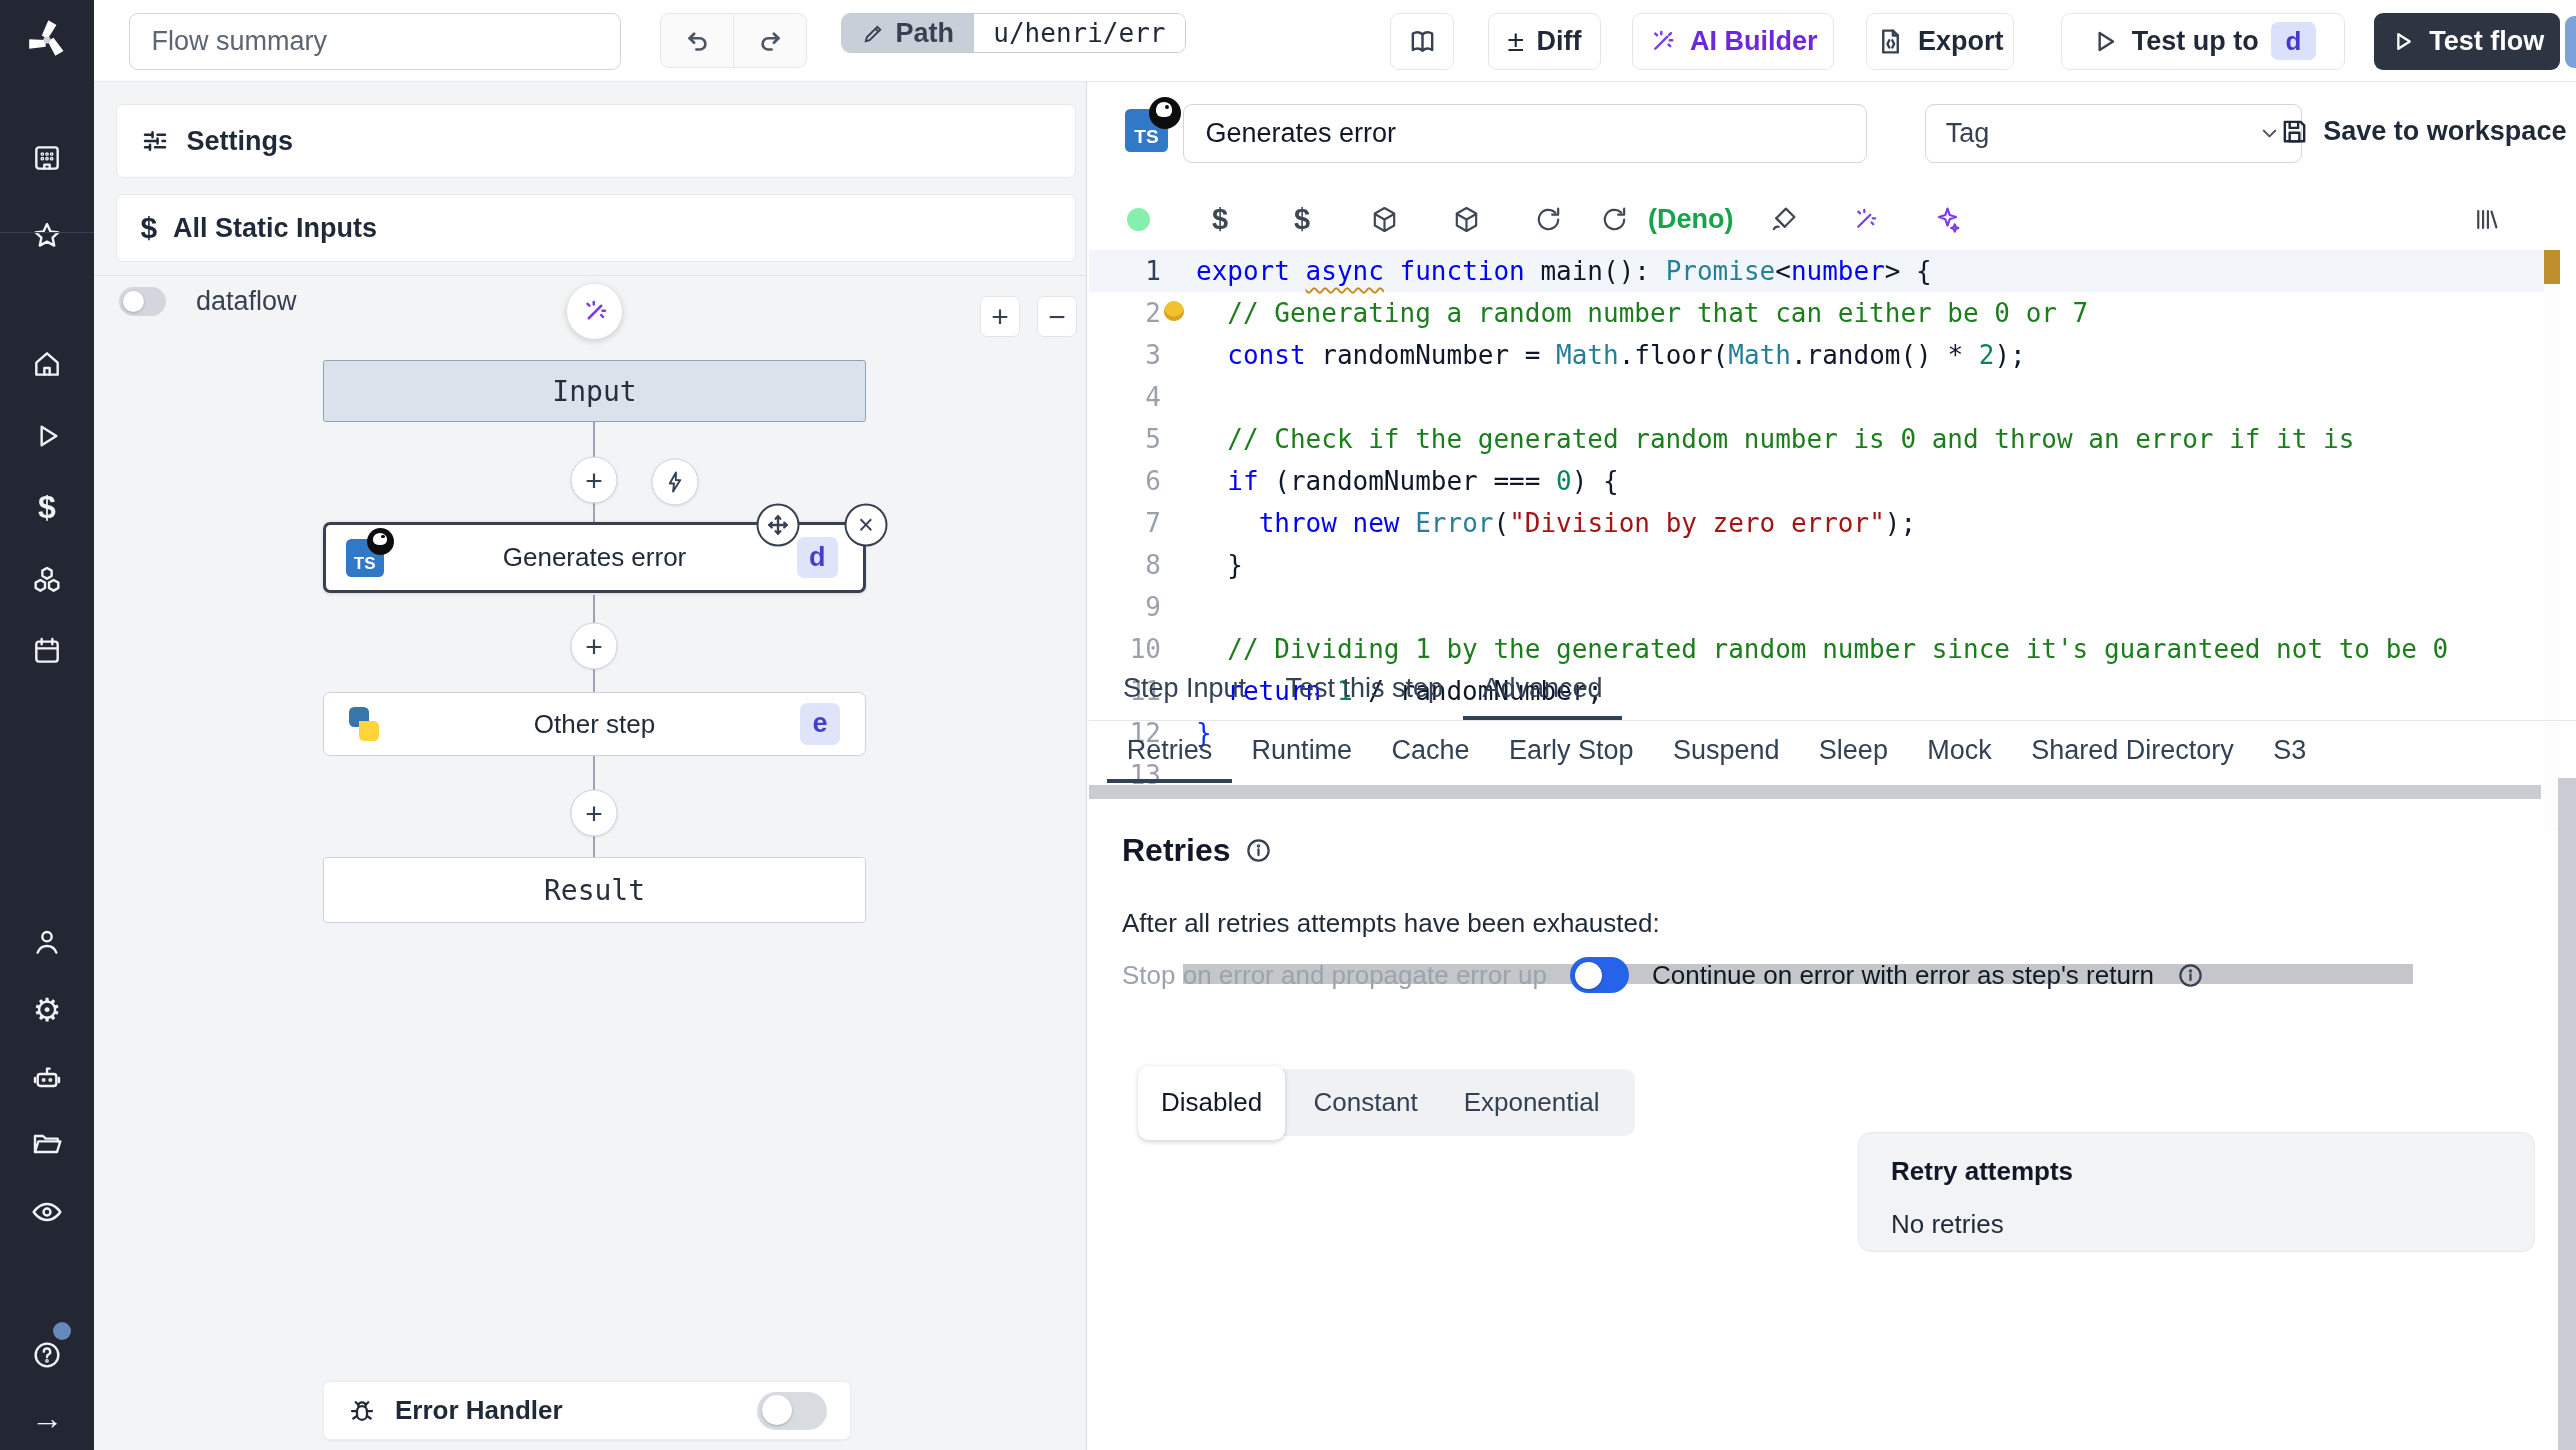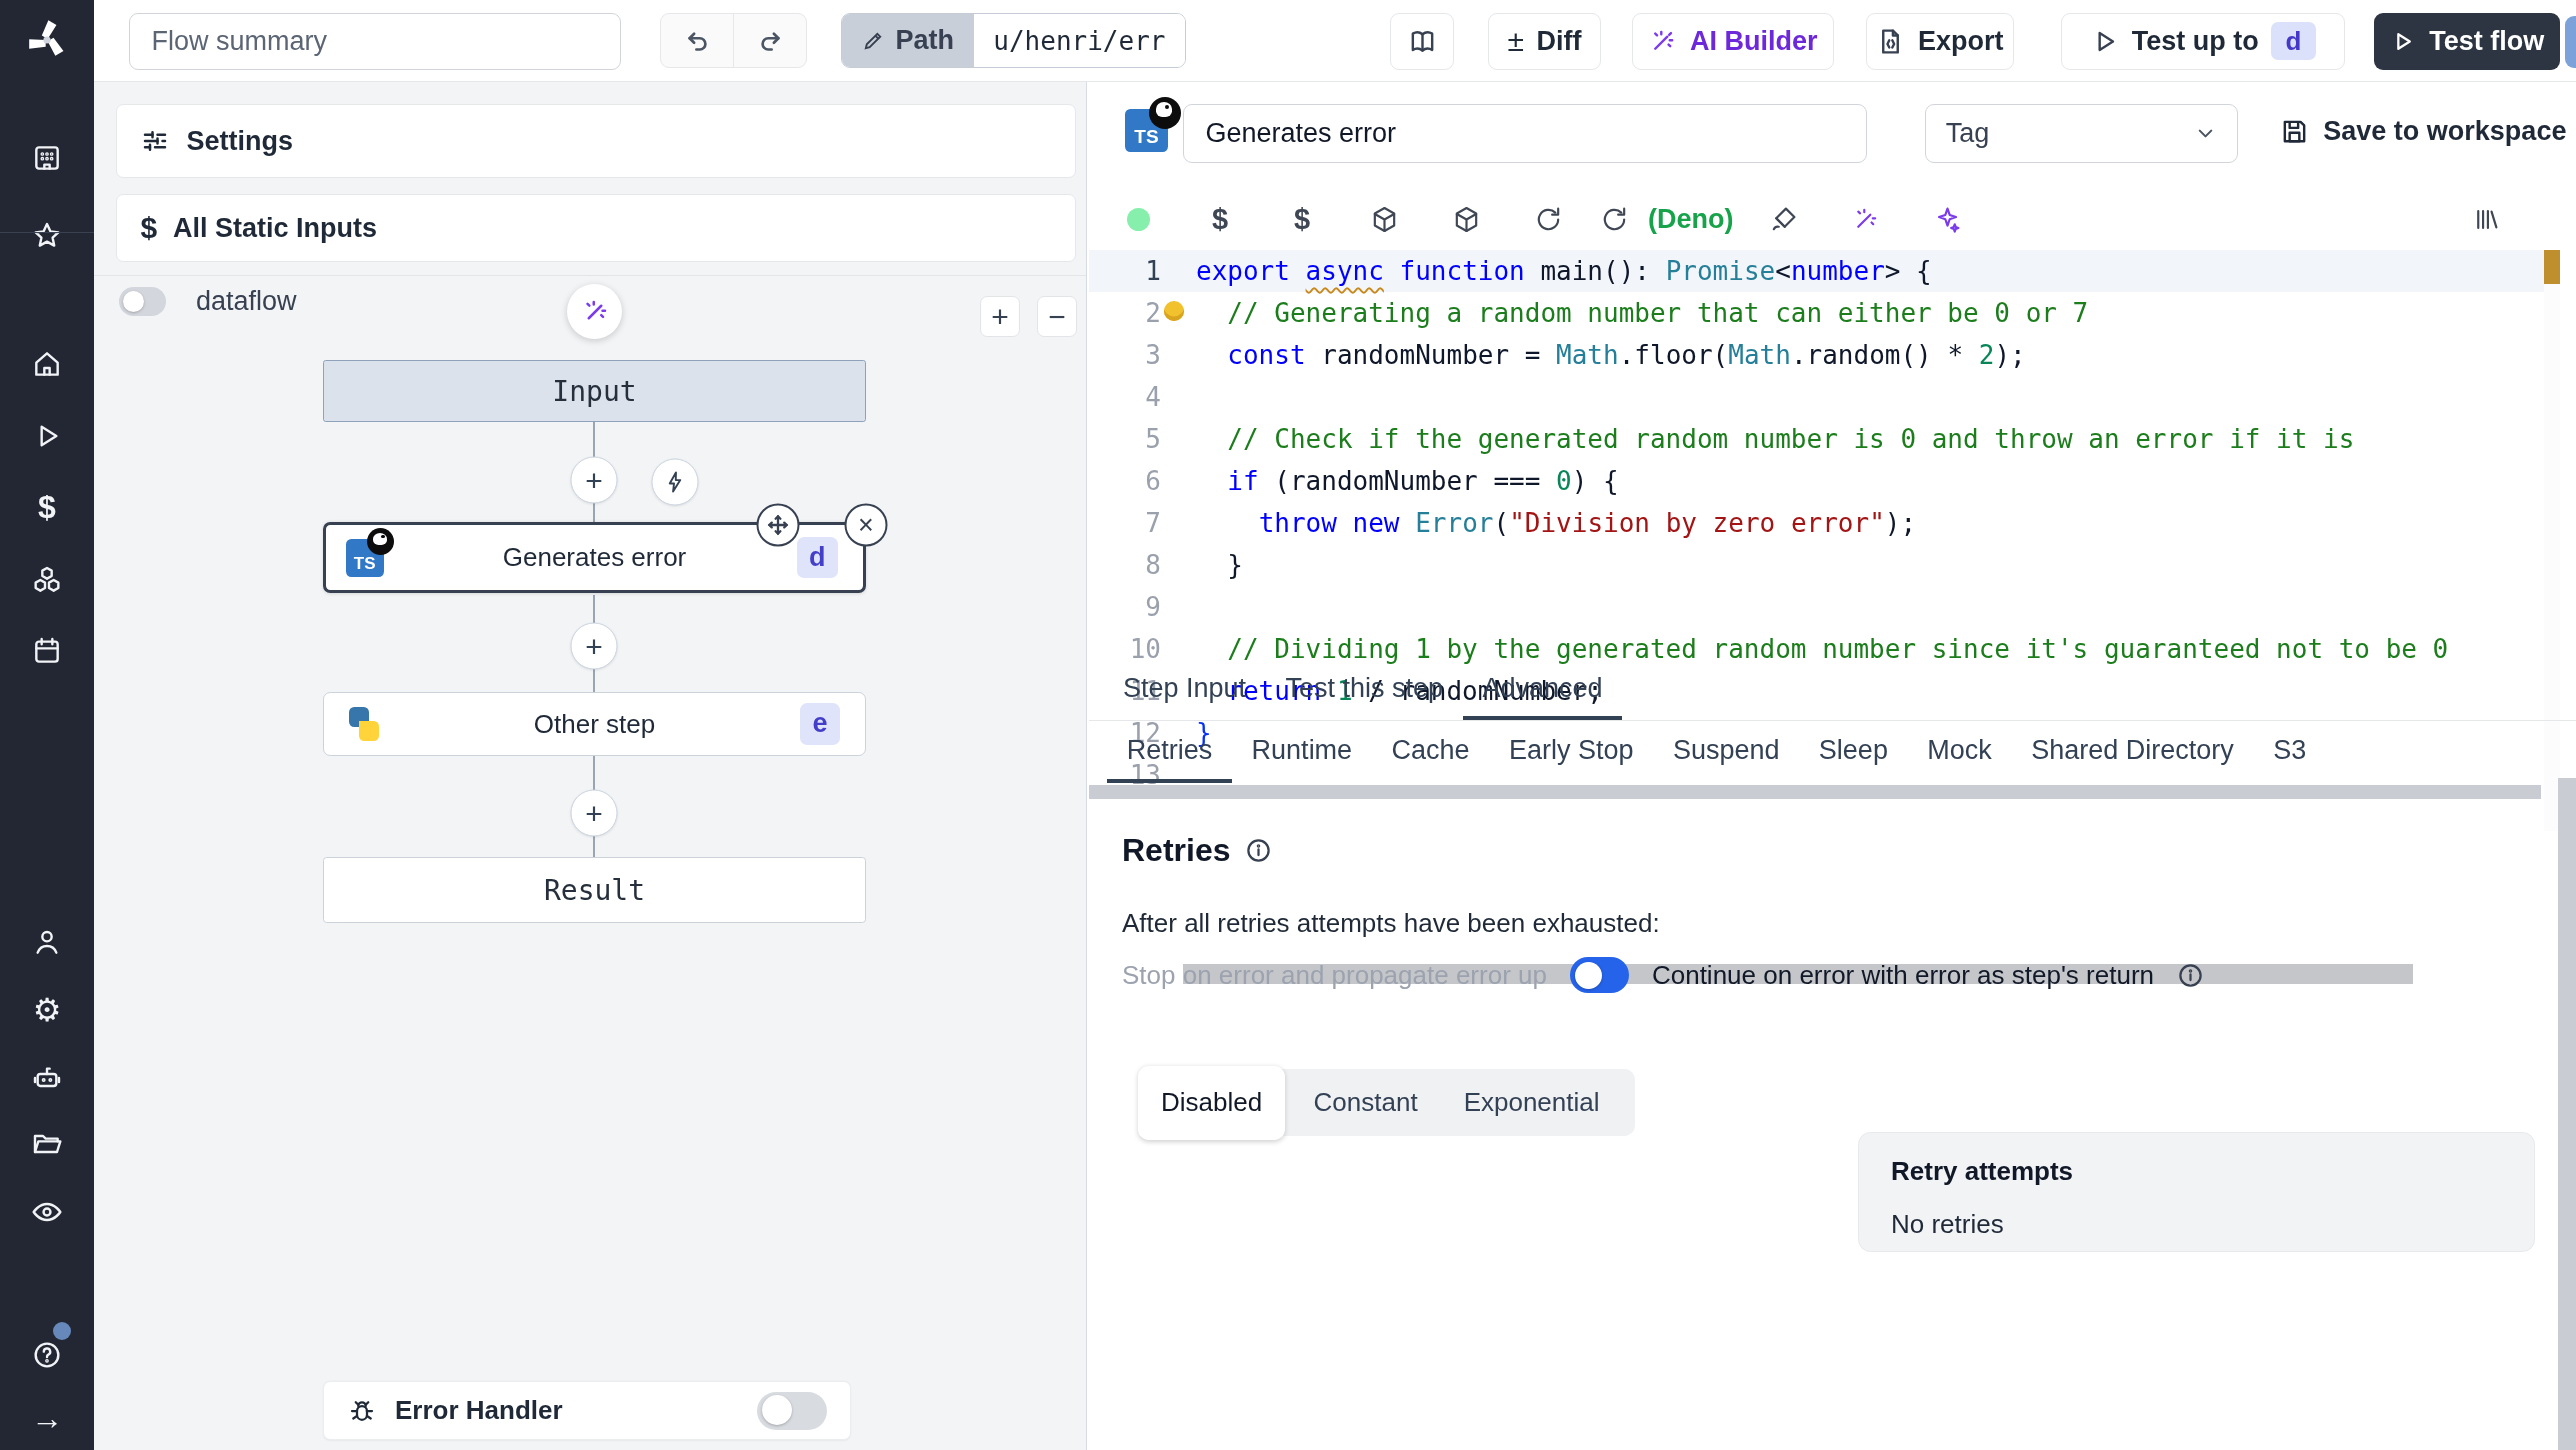--- a/index.html
+++ b/index.html
@@ -16,21 +16,21 @@
   .sb-glyph { font-size:32px; color:#f1f3f6; }
   .sb-dot { position:absolute; right:23px; top:-3.6px; width:18px; height:18px; border-radius:50%; background:#6688bb; }
 
   
   .topbar { position:absolute; left:94px; top:0; width:2482px; height:82px; background:#fff; border-bottom:0.9px solid #e5e7eb; z-index:30; }
   .tb-input { position:absolute; left:35px; top:12.5px; width:492px; height:57px; border:1.3px solid #d1d5db; border-radius:9px; padding:0 21.5px; font-size:27px; color:#5b6574; font-family:"Liberation Sans",sans-serif; background:#fff; }
   .tb-undo { position:absolute; left:566px; top:13.4px; width:147px; height:55px; display:flex; background:#fafafa; border:1.3px solid #e5e7eb; border-radius:9px; overflow:hidden; }
   .tb-undo > div { flex:1; display:flex; align-items:center; justify-content:center; border-right:0.9px solid #e5e7eb; cursor:pointer; color:#4b5563; }
   .tb-undo > div:last-child { border-right:none; }
   .tb-undo svg { width:27px; height:27px; stroke:#4b5563; stroke-width:2.4; fill:none; stroke-linecap:round; stroke-linejoin:round; }
-  .tb-path { position:absolute; left:747px; top:13.4px; height:55px; display:flex; border:1.3px solid #c6ccd6; border-radius:9px; overflow:hidden; }
+  .tb-path { position:absolute; left:747px; top:13.4px; height:40px; display:flex; border:1.3px solid #c6ccd6; border-radius:9px; overflow:hidden; }
   .tb-path-left { background:#c9cfd9; display:flex; align-items:center; gap:10.7px; padding:0 19.7px; font-size:27px; font-weight:bold; color:#374151; }
   .tb-path-left svg { width:23px; height:23px; stroke:#374151; stroke-width:2; fill:none; }
   .tb-path-right { background:#fff; display:flex; align-items:center; padding:0 19.7px; font-family:"DejaVu Sans Mono",monospace; font-size:26px; color:#1f2937; }
   .tb-btn { position:absolute; top:12.5px; height:57px; border:1.3px solid #e5e7eb; border-radius:9px; background:#fff; display:flex; align-items:center; justify-content:center; gap:12.5px; font-size:27px; font-weight:bold; color:#1f2937; cursor:pointer; }
   .tb-btn svg { width:29px; height:29px; stroke:#374151; stroke-width:2; fill:none; stroke-linecap:round; stroke-linejoin:round; }
   .tb-btn.ai { color:#6d28d9; }
   .tb-btn.ai svg { stroke:#7c3aed; }
   .badge-d { background:#dbe0fb; color:#4338ca; border-radius:7.2px; padding:3.6px 14.3px; font-size:26px; font-weight:bold; }
   .tb-testflow { position:absolute; left:2280px; top:12.5px; width:186px; height:57px; background:#2e3542; border-radius:9px; color:#fff; display:flex; align-items:center; justify-content:center; gap:14.3px; font-size:27px; font-weight:bold; cursor:pointer; }
   .tb-testflow svg { width:25px; height:25px; stroke:#fff; stroke-width:2.2; fill:none; stroke-linejoin:round; }
@@ -74,21 +74,21 @@
 
   .err-card { position:absolute; left:229px; top:1299px; width:528px; height:59px; background:#fff; border:0.9px solid #ebedf0; border-radius:7.2px; box-shadow:0 0.9px 1.8px rgba(0,0,0,.05); display:flex; align-items:center; gap:18px; padding:0 23px; font-size:26px; font-weight:bold; color:#1f2937; }
   .err-card svg { width:30px; height:30px; stroke:#1f2937; stroke-width:1.8; fill:none; stroke-linecap:round; }
   .t-lg { width:70px; height:38px; background:#d8dbe0; margin-left:auto; }
   .t-lg .knob { width:30px; height:30px; left:4.5px; }
 
   
   .rpanel { position:absolute; left:1089px; top:82px; width:1487px; height:1369px; background:#fff; z-index:10; }
   .rp-header { position:absolute; left:0; top:0; width:100%; height:107px; }
   .step-name { position:absolute; left:94px; top:21.5px; width:684px; height:59px; border:1.3px solid #d1d5db; border-radius:9px; padding:0 21.5px; font-size:27px; color:#111827; font-family:"Liberation Sans",sans-serif; }
-  .tag-select { position:absolute; left:836px; top:21.5px; width:313px; height:59px; border:1.3px solid #d1d5db; border-radius:9px; display:flex; align-items:center; justify-content:space-between; padding:0 19.7px; font-size:27px; color:#374151; cursor:pointer; background:#fff; }
+  .tag-select { position:absolute; left:836px; top:21.5px; width:377px; height:59px; border:1.3px solid #d1d5db; border-radius:9px; display:flex; align-items:center; justify-content:space-between; padding:0 19.7px; font-size:27px; color:#374151; cursor:pointer; background:#fff; }
   .tag-select svg { width:23px; height:23px; stroke:#4b5563; stroke-width:2.2; fill:none; stroke-linecap:round; stroke-linejoin:round; }
   .save-ws { position:absolute; left:1191px; top:34px; display:flex; align-items:center; gap:14.3px; font-size:27px; font-weight:bold; color:#1f2937; cursor:pointer;justify-content:space-between; }
   .save-ws svg { width:29px; height:29px; stroke:#1f2937; stroke-width:2; fill:none; stroke-linejoin:round; }
 
   .ed-toolbar { position:absolute; left:0; top:107px; width:100%; height:61px; display:flex; align-items:center; gap:0; }
   .ed-ic { width:82px; display:flex; align-items:center; justify-content:center; color:#3f4754; cursor:pointer; flex:none; }
   .ed-ic svg { width:29px; height:29px; stroke:#3f4754; stroke-width:1.8; fill:none; stroke-linecap:round; stroke-linejoin:round; }
   .ed-ic.purple svg { stroke:#7c3aed; }
   .ed-dollar { font-size:29px; font-weight:600; color:#3f4754; }
   .green-dot { width:23px; height:23px; border-radius:50%; background:#86efac; margin:0 29px 0 38px; flex:none; }

